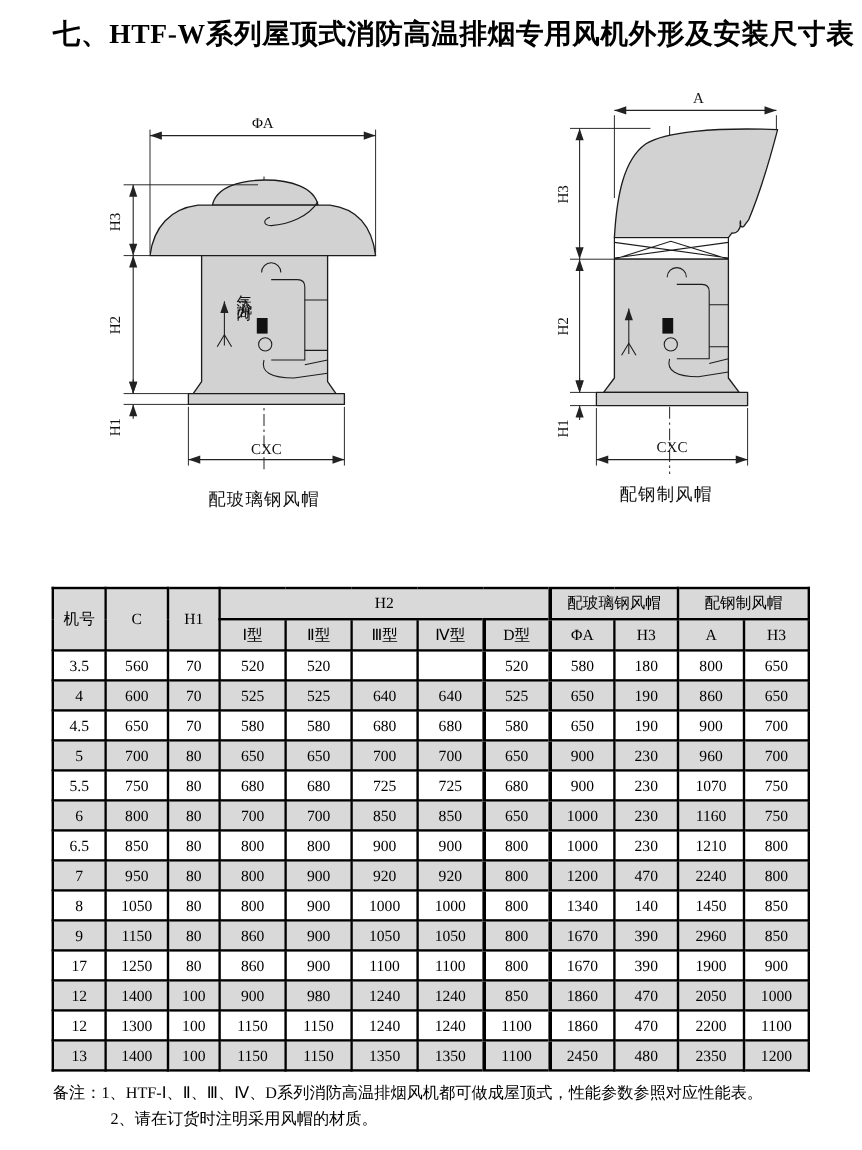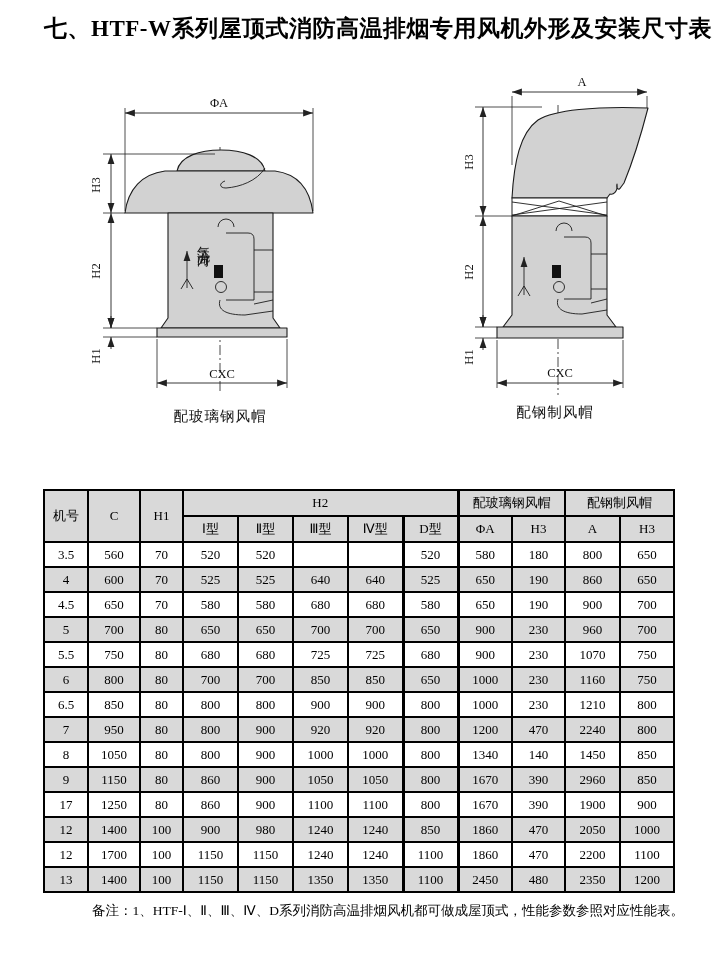--- a/index.html
+++ b/index.html
@@ -44,21 +44,21 @@
     font-size:13px; font-weight:normal; padding:0; overflow:hidden;
     background:#fff;
   }
   .dims thead th { background:var(--shade,#d9d9d9); height:26px; }
   .dims tbody td { height:25px; }
   .dims tr.shade td { background:var(--shade,#d9d9d9); }
   .bL3 { border-left-width:3px !important; }
   
   .notes {
     position:absolute; left:44px; top:900px; width:640px;
-    font-size:13.5px; line-height:1.6; font-family:"Liberation Serif", serif;text-align:right;
+    font-size:13.5px; line-height:1.6; font-family:"Liberation Serif", serif;
   }
   .notes .line2 { padding-left:48px; }
 </style>
 </head>
 <body>
 
 <div class="page-title">七、HTF-W系列屋顶式消防高温排烟专用风机外形及安装尺寸表</div>
 
 <svg class="dia left" width="260" height="360" viewBox="0 0 260 360">
   <defs>
@@ -367,21 +367,21 @@
         <td>1240</td>
         <td>1240</td>
         <td class="bL3">850</td>
         <td class="bL3">1860</td>
         <td>470</td>
         <td>2050</td>
         <td>1000</td>
       </tr>
       <tr>
         <td>12</td>
-        <td>1700</td>
+        <td>1300</td>
         <td>100</td>
         <td>1150</td>
         <td>1150</td>
         <td>1240</td>
         <td>1240</td>
         <td class="bL3">1100</td>
         <td class="bL3">1860</td>
         <td>470</td>
         <td>2200</td>
         <td>1100</td>
@@ -398,13 +398,14 @@
         <td class="bL3">2450</td>
         <td>480</td>
         <td>2350</td>
         <td>1200</td>
       </tr>
     </tbody>
 </table>
 
 <div class="notes">
   <div><span>备注：</span><span>1、HTF-Ⅰ、Ⅱ、Ⅲ、Ⅳ、D系列消防高温排烟风机都可做成屋顶式，性能参数参照对应性能表。</span></div>
+  <div class="line2">2、请在订货时注明采用风帽的材质。</div>
 </div>
 
 </body></html>

